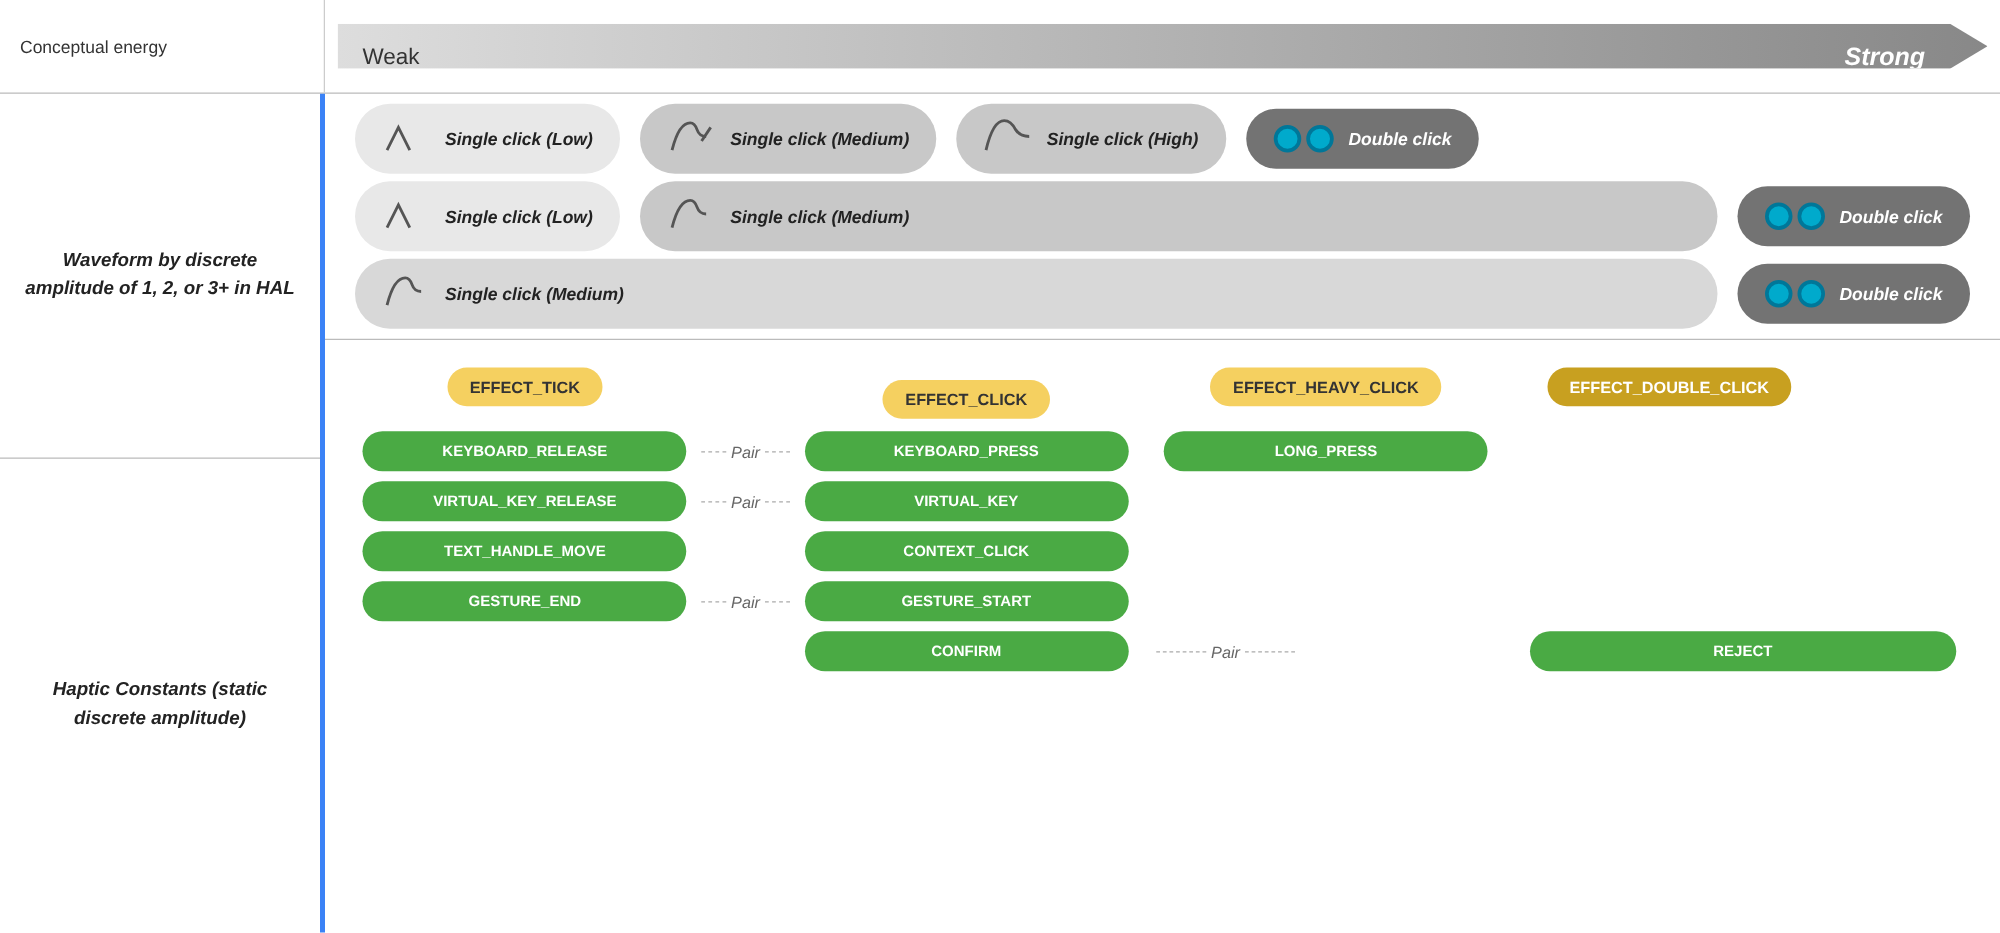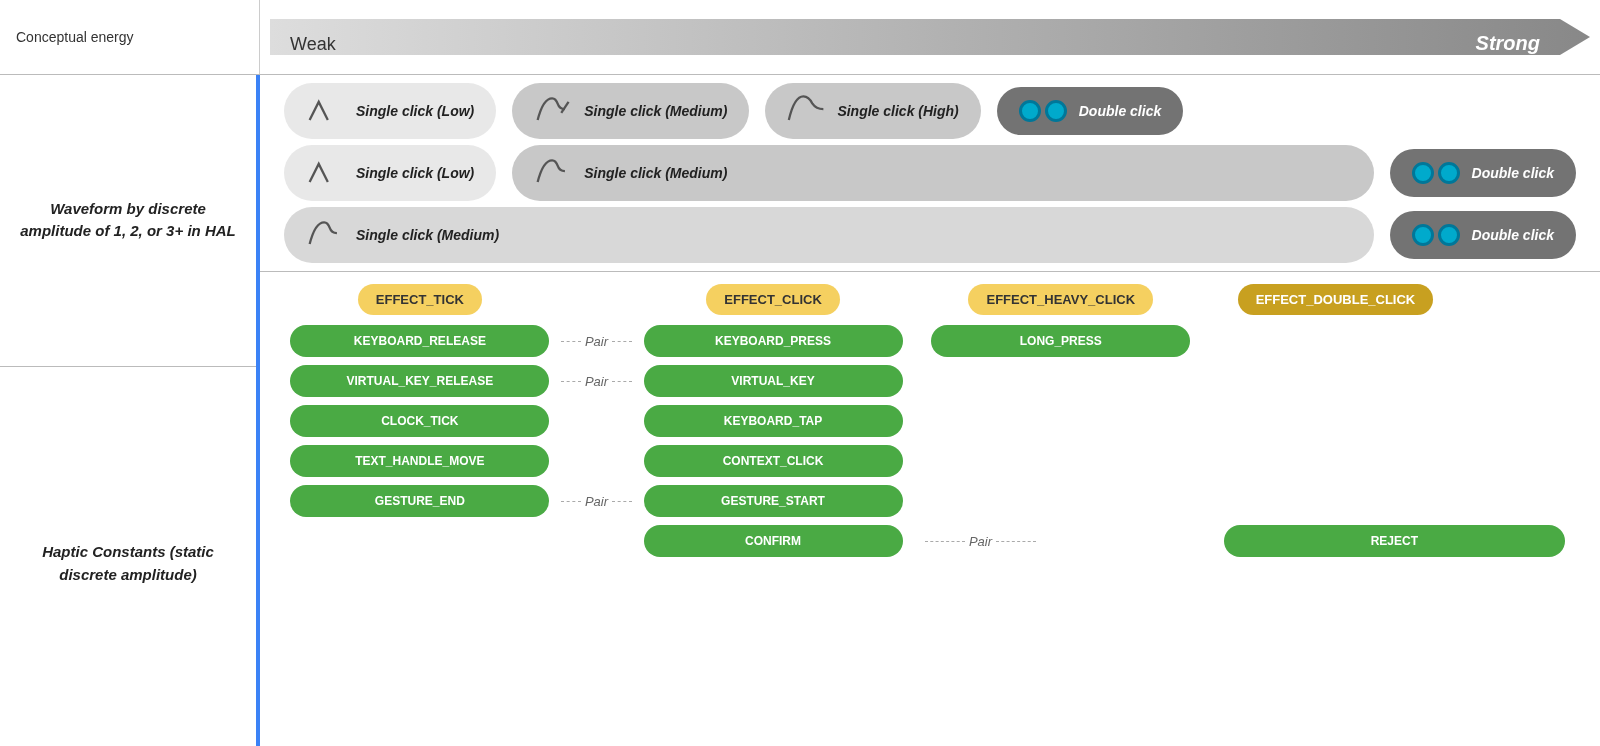--- a/index.html
+++ b/index.html
@@ -35,22 +35,22 @@
       display: flex;
       align-items: center;
       position: relative;
     }
     .energy-arrow {
       width: 100%;
       height: 36px;
       background: linear-gradient(to right, #ddd 0%, #888 100%);
       clip-path: polygon(0 0, calc(100% - 30px) 0, 100% 50%, calc(100% - 30px) 100%, 0 100%);
       display: flex;
-      align-items: flex-end;
-      padding: 0 20px;
+      align-items: flex-start;
+      padding: 16px 20px;
       position: relative;
     }
     .energy-weak {
       font-size: 18px;
       color: #333;
       font-weight: normal;
     }
     .energy-strong {
       font-size: 20px;
       font-weight: bold;
@@ -276,21 +276,21 @@
 
     <div style="flex:1; padding: 12px 16px;">
 
       <div style="display:grid; grid-template-columns: 22% 5% 22% 22% 20% 9%; margin-bottom:10px; align-items:center;">
         <div style="display:flex; justify-content:center;">
           <div class="effect-badge effect-yellow">
             <span>EFFECT_TICK</span>
           </div>
         </div>
         <div></div>
-        <div style="display:flex; justify-content:center;">
+        <div style="display:flex; justify-content:center;margin-top:20px;">
           <div class="effect-badge effect-yellow">
             <span>EFFECT_CLICK</span>
           </div>
         </div>
         <div style="display:flex; justify-content:center;">
           <div class="effect-badge effect-yellow">
             <span>EFFECT_HEAVY_CLICK</span>
           </div>
         </div>
         <div style="display:flex; justify-content:center;">
@@ -344,36 +344,20 @@
         <div style="display:flex; justify-content:center;">
           <div class="green-badge">
             <span>VIRTUAL_KEY</span>
           </div>
         </div>
         <div></div>
         <div></div>
         <div></div>
       </div>
 
-      <div style="display:grid; grid-template-columns: 22% 5% 22% 22% 20% 9%; margin-bottom:8px; align-items:center;">
-        <div style="display:flex; justify-content:center;">
-          <div class="green-badge">
-            <span>CLOCK_TICK</span>
-          </div>
-        </div>
-        <div></div>
-        <div style="display:flex; justify-content:center;">
-          <div class="green-badge">
-            <span>KEYBOARD_TAP</span>
-          </div>
-        </div>
-        <div></div>
-        <div></div>
-        <div></div>
-      </div>
 
       <div style="display:grid; grid-template-columns: 22% 5% 22% 22% 20% 9%; margin-bottom:8px; align-items:center;">
         <div style="display:flex; justify-content:center;">
           <div class="green-badge">
             <span>TEXT_HANDLE_MOVE</span>
           </div>
         </div>
         <div></div>
         <div style="display:flex; justify-content:center;">
           <div class="green-badge">

